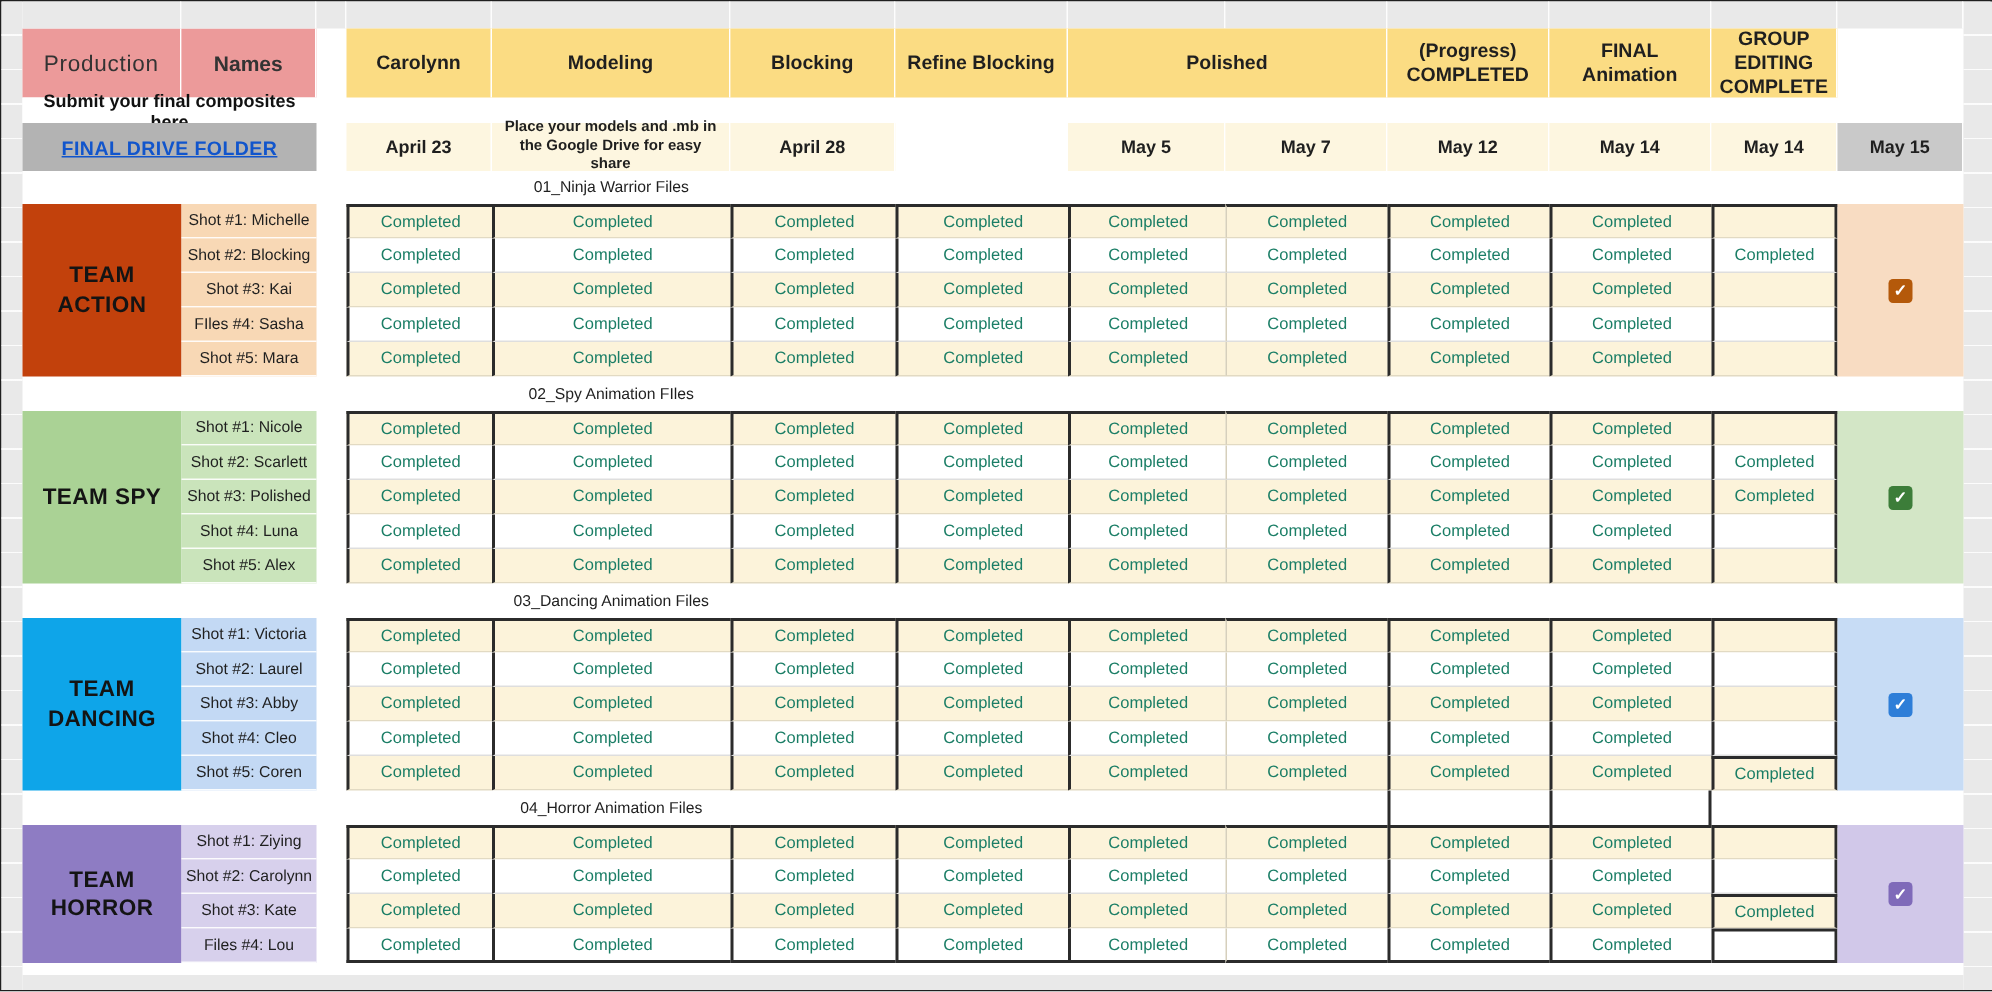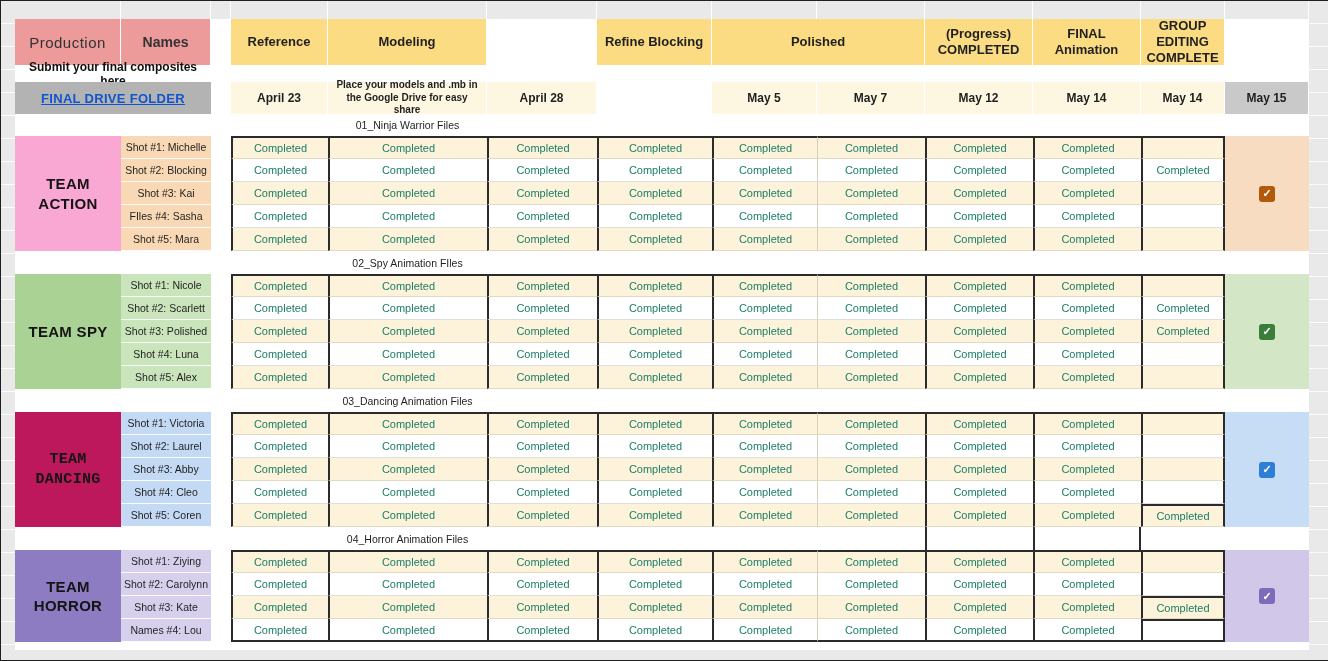--- a/index.html
+++ b/index.html
@@ -62,38 +62,39 @@
     <div class="gutter gline" style="grid-area: 1 / 5;"></div>
     <div class="gutter gline" style="grid-area: 1 / 6;"></div>
     <div class="gutter gline" style="grid-area: 1 / 7;"></div>
     <div class="gutter gline" style="grid-area: 1 / 8;"></div>
     <div class="gutter gline" style="grid-area: 1 / 9;"></div>
     <div class="gutter gline" style="grid-area: 1 / 10;"></div>
     <div class="gutter gline" style="grid-area: 1 / 11;"></div>
     <div class="gutter gline" style="grid-area: 1 / 12;"></div>
     <div class="gutter gline" style="grid-area: 1 / 13;"></div>
     <div class="gutter gline" style="grid-area: 1 / 14;"></div>
-    <div class="hdr-stage" style="grid-area: 2 / 5 / auto / span 1;">Reference</div>
+    <div class="hdr-stage" style="grid-area: 2 / 5 / auto / span 1;">Carolynn</div>
     <div class="date-cell" style="grid-area: 4 / 5;">April 23</div>
     <div class="hdr-stage" style="grid-area: 2 / 6 / auto / span 1;">Modeling</div>
     <div class="date-cell note" style="grid-area: 4 / 6;">Place your models and .mb in the Google Drive for easy share</div>
+    <div class="hdr-stage" style="grid-area: 2 / 7 / auto / span 1;">Blocking</div>
     <div class="date-cell" style="grid-area: 4 / 7;">April 28</div>
     <div class="hdr-stage" style="grid-area: 2 / 8 / auto / span 1;">Refine Blocking</div>
     <div class="hdr-stage" style="grid-area: 2 / 9 / auto / span 2;">Polished</div>
     <div class="date-cell" style="grid-area: 4 / 9;">May 5</div>
     <div class="date-cell" style="grid-area: 4 / 10;">May 7</div>
     <div class="hdr-stage" style="grid-area: 2 / 11 / auto / span 1;">(Progress) COMPLETED</div>
     <div class="date-cell" style="grid-area: 4 / 11;">May 12</div>
     <div class="hdr-stage" style="grid-area: 2 / 12 / auto / span 1;">FINAL Animation</div>
     <div class="date-cell" style="grid-area: 4 / 12;">May 14</div>
     <div class="hdr-stage" style="grid-area: 2 / 13 / auto / span 1;">GROUP EDITING COMPLETE</div>
     <div class="date-cell" style="grid-area: 4 / 13;">May 14</div>
     <div class="date-cell gray" style="grid-area: 4 / 14;">May 15</div>
     <div class="section-label" style="grid-area: 5 / 6;">01_Ninja Warrior Files</div>
-    <div class="team-block" style="grid-area: 6 / 2 / span 5; background: #f9a8d4;">TEAM ACTION</div>
+    <div class="team-block" style="grid-area: 6 / 2 / span 5; background: #c2410c;">TEAM ACTION</div>
     <div class="shot-cell" style="grid-area: 6 / 3; background: rgb(248, 216, 181);">Shot #1: Michelle</div>
     <div class="status-cell cream bdl bdt" style="grid-area: 6 / 5;">Completed</div>
     <div class="status-cell cream bdl bdt" style="grid-area: 6 / 6;">Completed</div>
     <div class="status-cell cream bdl bdt" style="grid-area: 6 / 7;">Completed</div>
     <div class="status-cell cream bdl bdt" style="grid-area: 6 / 8;">Completed</div>
     <div class="status-cell cream bdl bdt" style="grid-area: 6 / 9;">Completed</div>
     <div class="status-cell cream bll bdt" style="grid-area: 6 / 10;">Completed</div>
     <div class="status-cell cream bdl bdt" style="grid-area: 6 / 11;">Completed</div>
     <div class="status-cell cream bdl bdt" style="grid-area: 6 / 12;">Completed</div>
     <div class="status-cell cream bdl bdr bdt" style="grid-area: 6 / 13;"></div>
@@ -189,21 +190,21 @@
     <div class="status-cell cream bdl bdb" style="grid-area: 16 / 8;">Completed</div>
     <div class="status-cell cream bdl bdb" style="grid-area: 16 / 9;">Completed</div>
     <div class="status-cell cream bll bdb" style="grid-area: 16 / 10;">Completed</div>
     <div class="status-cell cream bdl bdb" style="grid-area: 16 / 11;">Completed</div>
     <div class="status-cell cream bdl bdb" style="grid-area: 16 / 12;">Completed</div>
     <div class="status-cell cream bdl bdr bdb" style="grid-area: 16 / 13;"></div>
     <div class="check-panel" style="grid-area: 12 / 14 / span 5; background: rgb(211, 230, 198);">
       <div class="checkbox" style="background: rgb(60, 125, 57);">✓</div>
     </div>
     <div class="section-label" style="grid-area: 17 / 6;">03_Dancing Animation Files</div>
-    <div class="team-block" style="grid-area: 18 / 2 / span 5; background: #be185d; font-family: Liberation Mono, monospace;">TEAM DANCING</div>
+    <div class="team-block" style="grid-area: 18 / 2 / span 5; background: #0ea5e9;">TEAM DANCING</div>
     <div class="shot-cell" style="grid-area: 18 / 3; background: rgb(195, 217, 244);">Shot #1: Victoria</div>
     <div class="status-cell cream bdl bdt" style="grid-area: 18 / 5;">Completed</div>
     <div class="status-cell cream bdl bdt" style="grid-area: 18 / 6;">Completed</div>
     <div class="status-cell cream bdl bdt" style="grid-area: 18 / 7;">Completed</div>
     <div class="status-cell cream bdl bdt" style="grid-area: 18 / 8;">Completed</div>
     <div class="status-cell cream bdl bdt" style="grid-area: 18 / 9;">Completed</div>
     <div class="status-cell cream bll bdt" style="grid-area: 18 / 10;">Completed</div>
     <div class="status-cell cream bdl bdt" style="grid-area: 18 / 11;">Completed</div>
     <div class="status-cell cream bdl bdt" style="grid-area: 18 / 12;">Completed</div>
     <div class="status-cell cream bdl bdr bdt" style="grid-area: 18 / 13;"></div>
@@ -277,21 +278,21 @@
     <div class="shot-cell" style="grid-area: 26 / 3; background: rgb(215, 208, 236);">Shot #3: Kate</div>
     <div class="status-cell cream bdl" style="grid-area: 26 / 5;">Completed</div>
     <div class="status-cell cream bdl" style="grid-area: 26 / 6;">Completed</div>
     <div class="status-cell cream bdl" style="grid-area: 26 / 7;">Completed</div>
     <div class="status-cell cream bdl" style="grid-area: 26 / 8;">Completed</div>
     <div class="status-cell cream bdl" style="grid-area: 26 / 9;">Completed</div>
     <div class="status-cell cream bll" style="grid-area: 26 / 10;">Completed</div>
     <div class="status-cell cream bdl" style="grid-area: 26 / 11;">Completed</div>
     <div class="status-cell cream bdl" style="grid-area: 26 / 12;">Completed</div>
     <div class="status-cell cream bdl bdr bdt" style="grid-area: 26 / 13;">Completed</div>
-    <div class="shot-cell" style="grid-area: 27 / 3; background: rgb(215, 208, 236);">Names #4: Lou</div>
+    <div class="shot-cell" style="grid-area: 27 / 3; background: rgb(215, 208, 236);">Files #4: Lou</div>
     <div class="status-cell bdl bdb" style="grid-area: 27 / 5;">Completed</div>
     <div class="status-cell bdl bdb" style="grid-area: 27 / 6;">Completed</div>
     <div class="status-cell bdl bdb" style="grid-area: 27 / 7;">Completed</div>
     <div class="status-cell bdl bdb" style="grid-area: 27 / 8;">Completed</div>
     <div class="status-cell bdl bdb" style="grid-area: 27 / 9;">Completed</div>
     <div class="status-cell bll bdb" style="grid-area: 27 / 10;">Completed</div>
     <div class="status-cell bdl bdb" style="grid-area: 27 / 11;">Completed</div>
     <div class="status-cell bdl bdb" style="grid-area: 27 / 12;">Completed</div>
     <div class="status-cell bdl bdr bdb bdt" style="grid-area: 27 / 13;"></div>
     <div class="check-panel" style="grid-area: 24 / 14 / span 4; background: rgb(209, 200, 233);">

